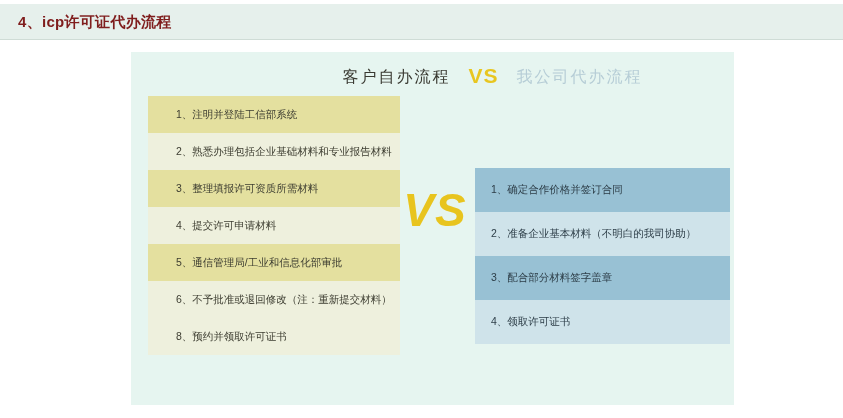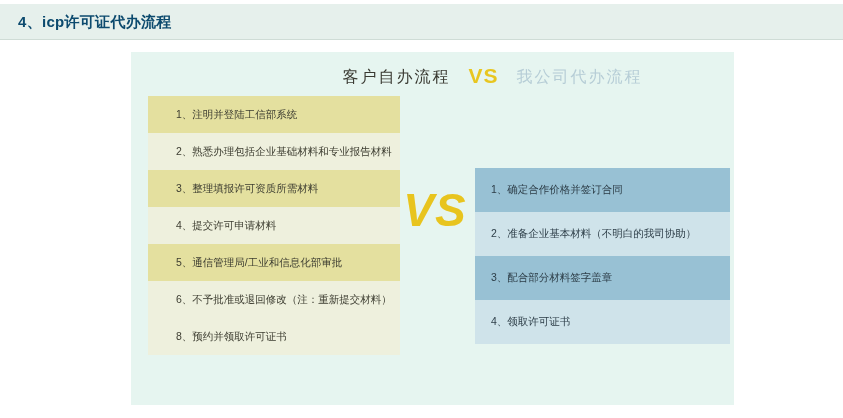--- a/index.html
+++ b/index.html
@@ -25,21 +25,21 @@
     background: #e6f0ec;
     border-bottom: 1px solid #cfdcd6;
     box-sizing: border-box;
   }
   #section-header-title {
     position: absolute;
     left: 18px;
     top: 9px;
     font-size: 15px;
     font-weight: bold;
-    color: #0c4a6e;
+    color: #7f1d1d;
     letter-spacing: 0.3px;
     white-space: nowrap;
   }
 
   
   #flow-panel {
     position: absolute;
     left: 131px;
     top: 52px;
     width: 603px;

